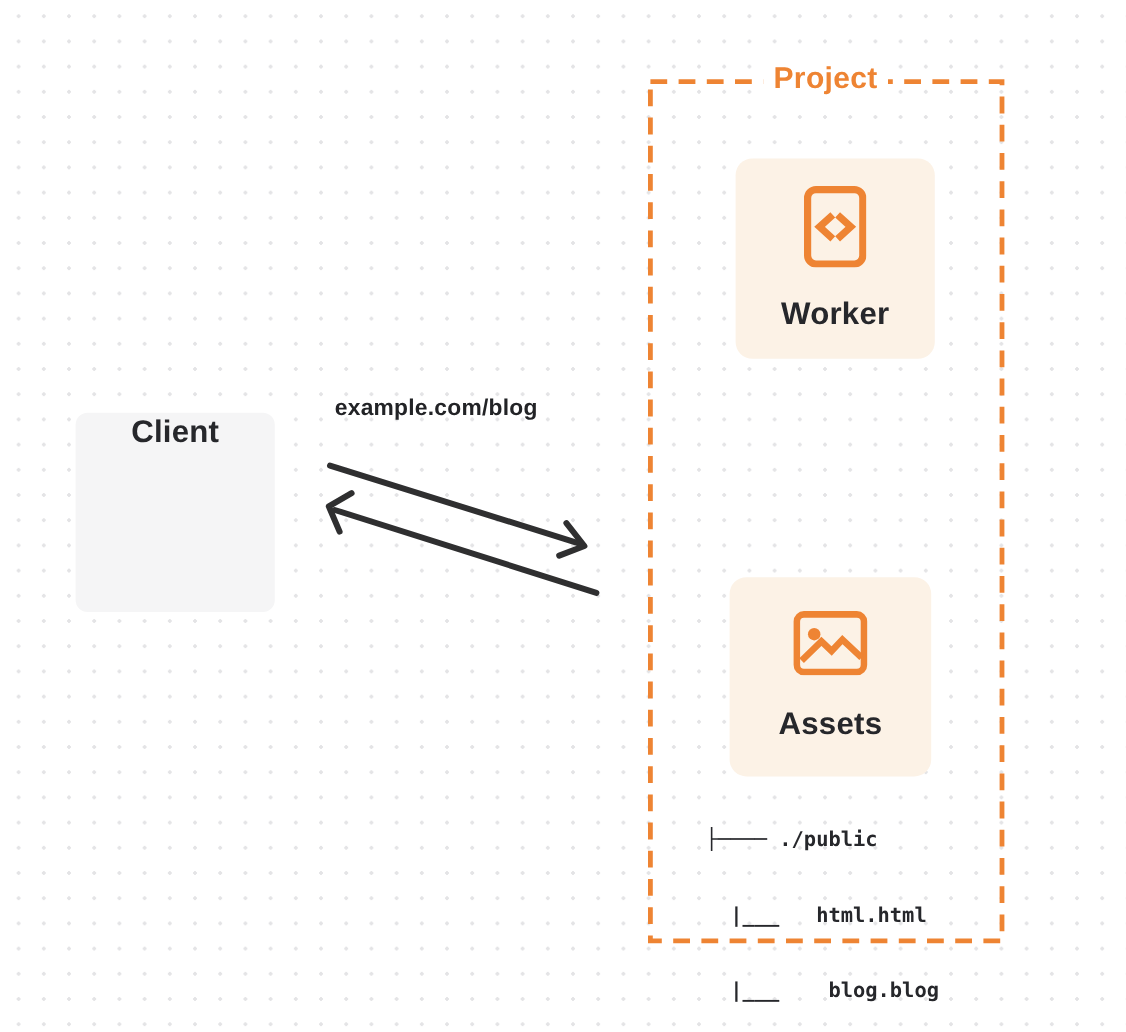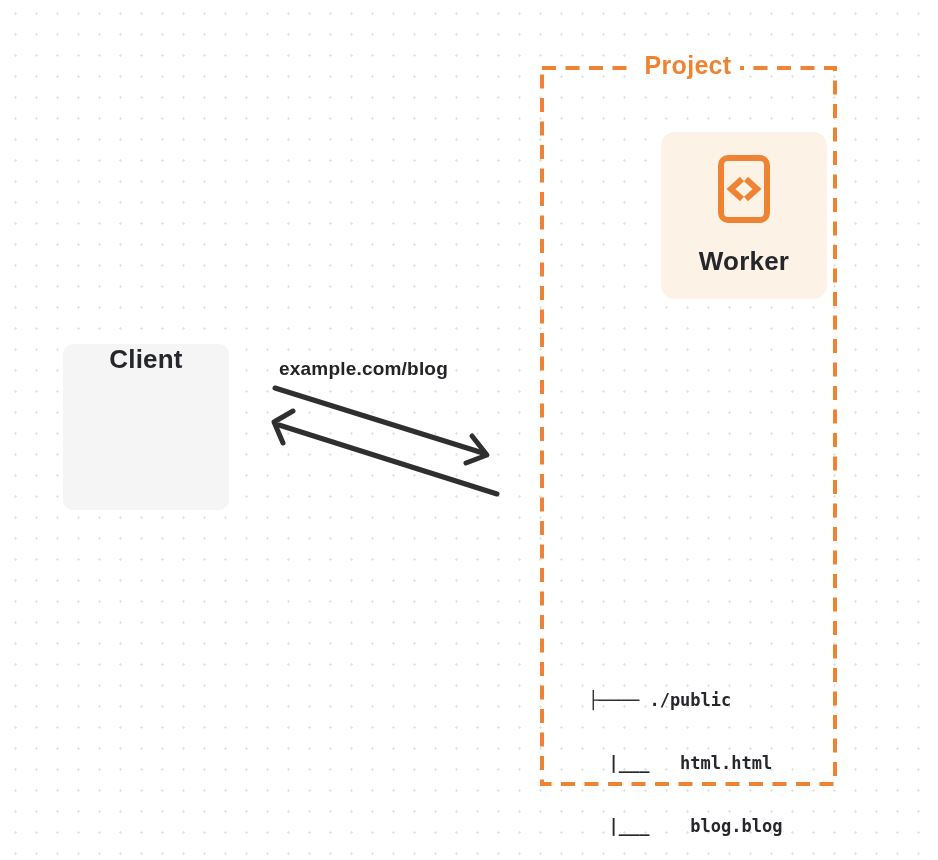--- a/index.html
+++ b/index.html
@@ -27,33 +27,33 @@
     text-align:center;
   }
   .project-label-wrap span{
     display:inline-block;background:#ffffff;padding:0 9px;
     font-size:25px;font-weight:700;color:#EE8433;letter-spacing:0.3px;
   }
   .card{
     position:absolute;background:#FCF2E6;border-radius:14px;
     display:flex;flex-direction:column;align-items:center;justify-content:center;
   }
-  .card-worker{left:613px;top:132px;width:166px;height:167px;gap:23px;margin-left:48px;}
+  .card-worker{left:613px;top:132px;width:166px;height:167px;gap:23px;}
   .card-assets{left:608px;top:481px;width:168px;height:166px;gap:25px;}
   .card-label{font-size:26px;font-weight:700;color:#26272B;letter-spacing:0.2px;}
   .icon-svg{display:block;}
   .icon-stroke{fill:none;stroke:#EE8433;stroke-linejoin:miter;}
   .client-box{
     position:absolute;left:63px;top:344px;width:166px;height:166px;
     background:#F5F5F6;border-radius:10px;
     display:flex;align-items:flex-start;justify-content:center;
   }
   .client-box span{font-size:26px;font-weight:700;color:#26272B;letter-spacing:0.2px;}
   .url-label{
-    position:absolute;left:279px;top:358px;
+    position:absolute;left:279px;top:330px;
     font-size:19px;font-weight:700;color:#222326;letter-spacing:0.2px;
   }
   .tree{
     position:absolute;left:588px;top:648px;
     font-family:"DejaVu Sans Mono", monospace;
     font-size:17px;font-weight:700;line-height:21px;color:#26272B;
     white-space:pre;
   }
 </style>
 </head>
@@ -79,20 +79,28 @@
 
   <div class="card card-worker">
     <svg class="icon-svg" width="52" height="68" viewBox="0 0 52 68">
       <rect class="icon-stroke" x="3" y="3" width="46" height="62" rx="7" stroke-width="6"></rect>
       <polyline class="icon-stroke" points="24,24 13,34 24,44" stroke-width="6"></polyline>
       <polyline class="icon-stroke" points="28,24 39,34 28,44" stroke-width="6"></polyline>
     </svg>
     <div class="card-label">Worker</div>
   </div>
 
+  <div class="card card-assets">
+    <svg class="icon-svg" width="62" height="54" viewBox="0 0 62 54">
+      <rect class="icon-stroke" x="3" y="3" width="56" height="48" rx="6" stroke-width="5.5"></rect>
+      <circle cx="17.5" cy="19.5" r="5.2" fill="#EE8433"></circle>
+      <polyline class="icon-stroke" points="7,41.5 23.5,25.5 32,33.5 41,24 57,39" stroke-width="5.5"></polyline>
+    </svg>
+    <div class="card-label">Assets</div>
+  </div>
 
   <div class="tree">
     <div class="tree-line">├──── ./public</div>
     <div class="tree-line">  |___   html.html</div>
     <div class="tree-line">  |___    blog.blog</div>
     
   </div>
 
   <div class="client-box">
     <span>Client</span>

